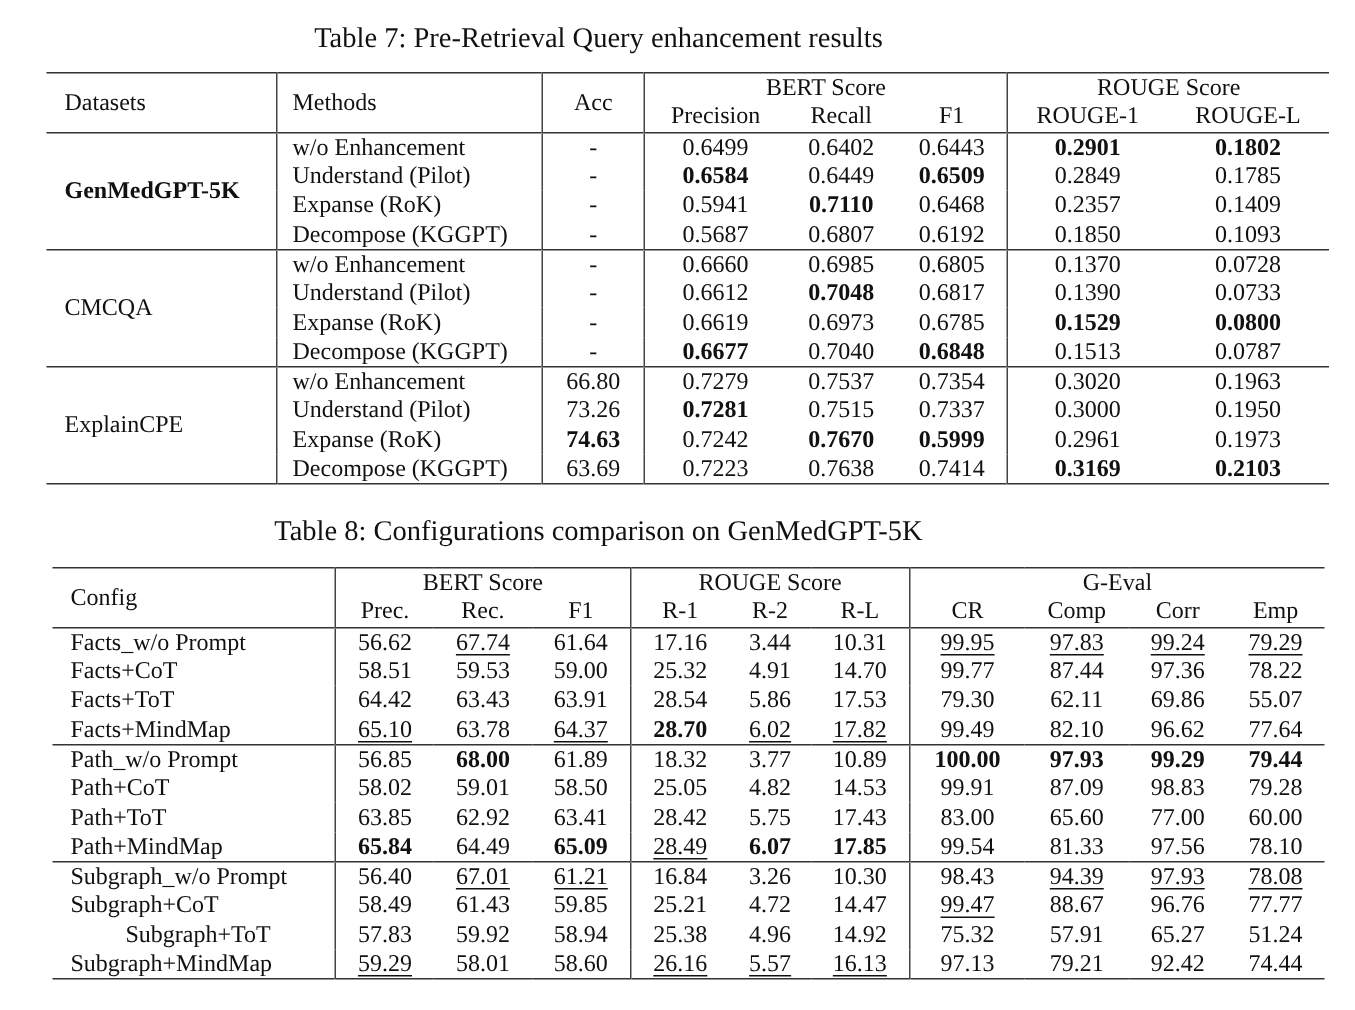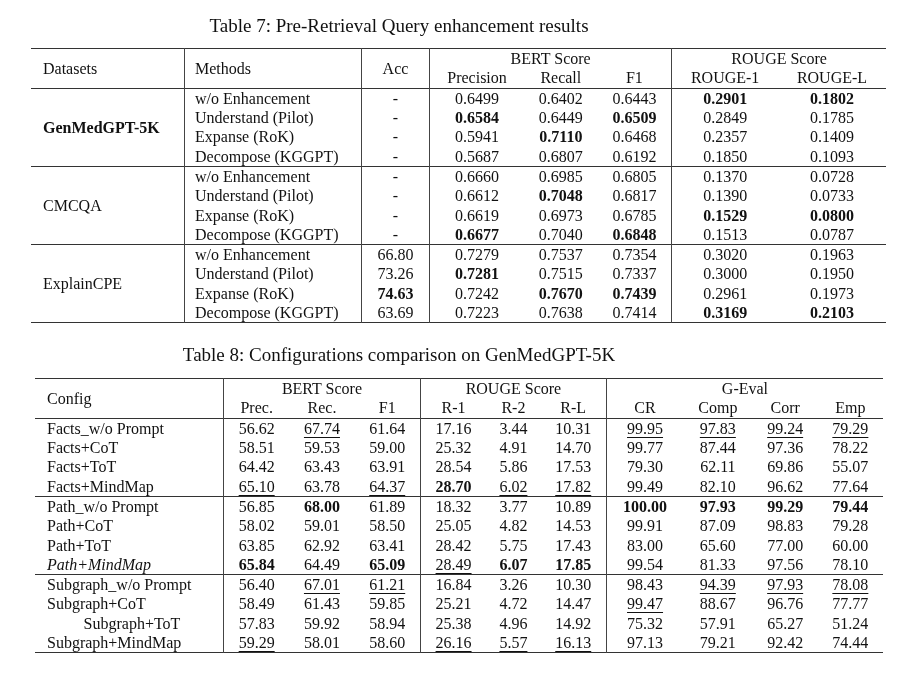--- a/index.html
+++ b/index.html
@@ -136,21 +136,21 @@
         <td class="c"><span>0.7515</span></td>
         <td class="c"><span>0.7337</span></td>
         <td class="c vl"><span>0.3000</span></td>
         <td class="c"><span>0.1950</span></td>
       </tr>
       <tr>
         <td class="l vl" style="padding-left: 10px;"><span>Expanse (RoK)</span></td>
         <td class="c vl"><span class="b">74.63</span></td>
         <td class="c vl"><span>0.7242</span></td>
         <td class="c"><span class="b">0.7670</span></td>
-        <td class="c"><span class="b">0.7439</span></td>
+        <td class="c"><span class="b">0.5999</span></td>
         <td class="c vl"><span>0.2961</span></td>
         <td class="c"><span>0.1973</span></td>
       </tr>
       <tr class=" bot">
         <td class="l vl" style="padding-left: 10px;"><span>Decompose (KGGPT)</span></td>
         <td class="c vl"><span>63.69</span></td>
         <td class="c vl"><span>0.7223</span></td>
         <td class="c"><span>0.7638</span></td>
         <td class="c"><span>0.7414</span></td>
         <td class="c vl"><span class="b">0.3169</span></td>
@@ -268,21 +268,21 @@
         <td class="c"><span>63.41</span></td>
         <td class="c vl"><span>28.42</span></td>
         <td class="c"><span>5.75</span></td>
         <td class="c"><span>17.43</span></td>
         <td class="c vl"><span>83.00</span></td>
         <td class="c"><span>65.60</span></td>
         <td class="c"><span>77.00</span></td>
         <td class="c"><span>60.00</span></td>
       </tr>
       <tr>
-        <td class="l" style="padding-left: 12px; font-style: italic;">Path+MindMap</td>
+        <td class="l" style="padding-left: 12px;">Path+MindMap</td>
         <td class="c vl"><span class="b">65.84</span></td>
         <td class="c"><span>64.49</span></td>
         <td class="c"><span class="b">65.09</span></td>
         <td class="c vl"><span class="u">28.49</span></td>
         <td class="c"><span class="b">6.07</span></td>
         <td class="c"><span class="b">17.85</span></td>
         <td class="c vl"><span>99.54</span></td>
         <td class="c"><span>81.33</span></td>
         <td class="c"><span>97.56</span></td>
         <td class="c"><span>78.10</span></td>

